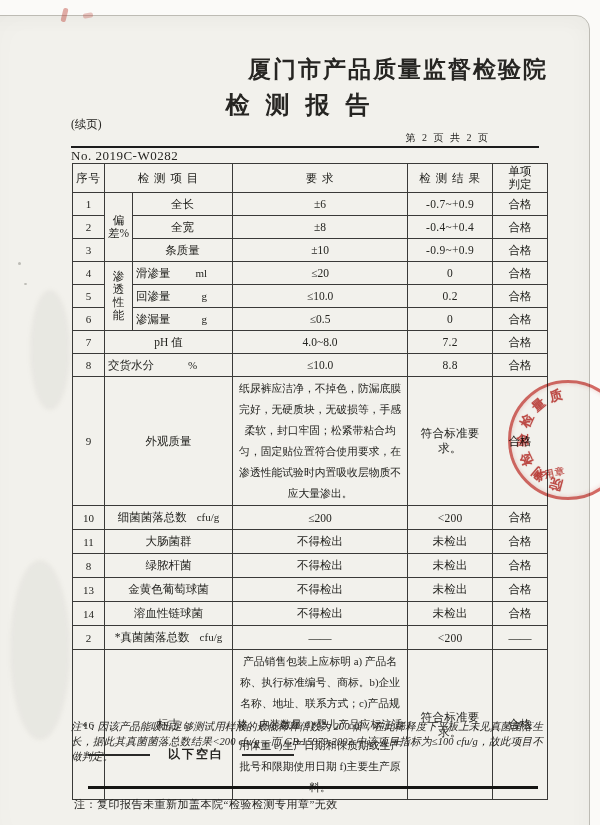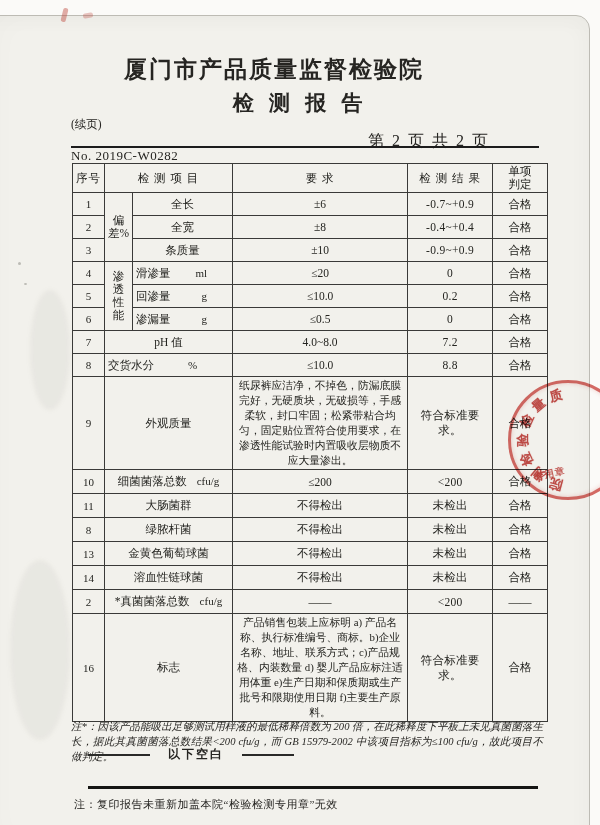--- a/index.html
+++ b/index.html
@@ -4,45 +4,45 @@
 <style>
   html,body{margin:0;padding:0;}
   body{width:600px;height:825px;font-family:"Liberation Serif","DejaVu Serif",serif;}
   .scan{position:relative;width:600px;height:825px;background:#fbfaf8;overflow:hidden;color:#262522;}
   
   .paper{position:absolute;left:-24px;top:15px;width:612px;height:830px;
          background:#f2f1ec;border:1px solid #bdbbb4;border-top-right-radius:14px;
          box-shadow:inset -6px 6px 18px rgba(0,0,0,0.025), inset 20px 0 30px rgba(0,0,0,0.02);}
   .crease{position:absolute;background:rgba(120,115,105,0.07);filter:blur(2px);border-radius:50%;}
   
-  .institute{position:absolute;left:0;width:548px;top:54px;text-align:center;
+  .institute{position:absolute;left:0;width:548px;top:54px;text-align:right;
              font-size:23px;font-weight:bold;letter-spacing:2px;}
   .report-title{position:absolute;left:0;width:600px;top:89px;text-align:center;
-             font-size:21px;font-weight:bold;letter-spacing:5px;}
+             font-size:24px;font-weight:bold;letter-spacing:5px;}
   .cont{position:absolute;left:71px;top:117px;font-size:11.5px;}
   .repno{position:absolute;left:71px;top:148px;font-size:13px;letter-spacing:0.5px;}
-  .pageinfo{position:absolute;right:110px;top:131px;font-size:16px;letter-spacing:2px;}
+  .pageinfo{position:absolute;right:110px;top:131px;font-size:10px;letter-spacing:2px;}
   .head-rule{position:absolute;left:71px;top:146px;width:468px;height:2px;background:#1c1c1c;}
   
   table.rpt{position:absolute;left:72px;top:163px;border-collapse:collapse;table-layout:fixed;
             font-size:11.5px;color:#242420;}
   table.rpt td,table.rpt th{border:1px solid #3a3a38;padding:1px 3px;text-align:center;
             vertical-align:middle;font-weight:normal;overflow:hidden;}
   tr.h-head{height:27px;} tr.h-std{height:23px;} tr.h-big{height:74px;}
   tr.h-bio{height:24px;} tr.h-mark{height:88px;}
   th.c-head{font-size:11.5px;letter-spacing:1px;}
   .judg-head{width:26px;margin:0 auto;line-height:13px;letter-spacing:0;}
   td.c-no{font-size:11px;}
   td.c-group{line-height:13px;padding:0 1px;}
   td.c-item{text-align:left;padding-left:7px;}
   .item-flex{display:flex;justify-content:space-between;align-items:center;}
   .item-flex .unit{padding-right:22px;font-size:11px;}
   .item-flex.wide .unit{padding-right:32px;}
   .unit-near{margin-left:10px;font-size:11px;}
-  td.c-req-long{text-align:left;font-size:10.8px;line-height:15px;padding:3px 6px;text-align:justify;}
+  td.c-req-long{text-align:left;font-size:10.8px;line-height:21px;padding:3px 6px;text-align:justify;}
   td.c-res{font-size:11.5px;letter-spacing:0.3px;}
   td.c-judg{font-size:11.5px;}
   
   .footnote{position:absolute;left:71px;top:720px;width:472px;font-size:10.6px;
             line-height:14.8px;text-align:justify;font-style:italic;}
   .blank-row{position:absolute;left:88px;top:746px;display:flex;align-items:center;gap:18px;}
   .dash{height:2px;background:#2a2a28;}
   .dash.d1{width:62px;} .dash.d2{width:52px;}
   .blank-label{font-size:12px;font-weight:bold;letter-spacing:2px;}
   .thick-rule{position:absolute;left:88px;top:786px;width:450px;height:3px;background:#151513;}

